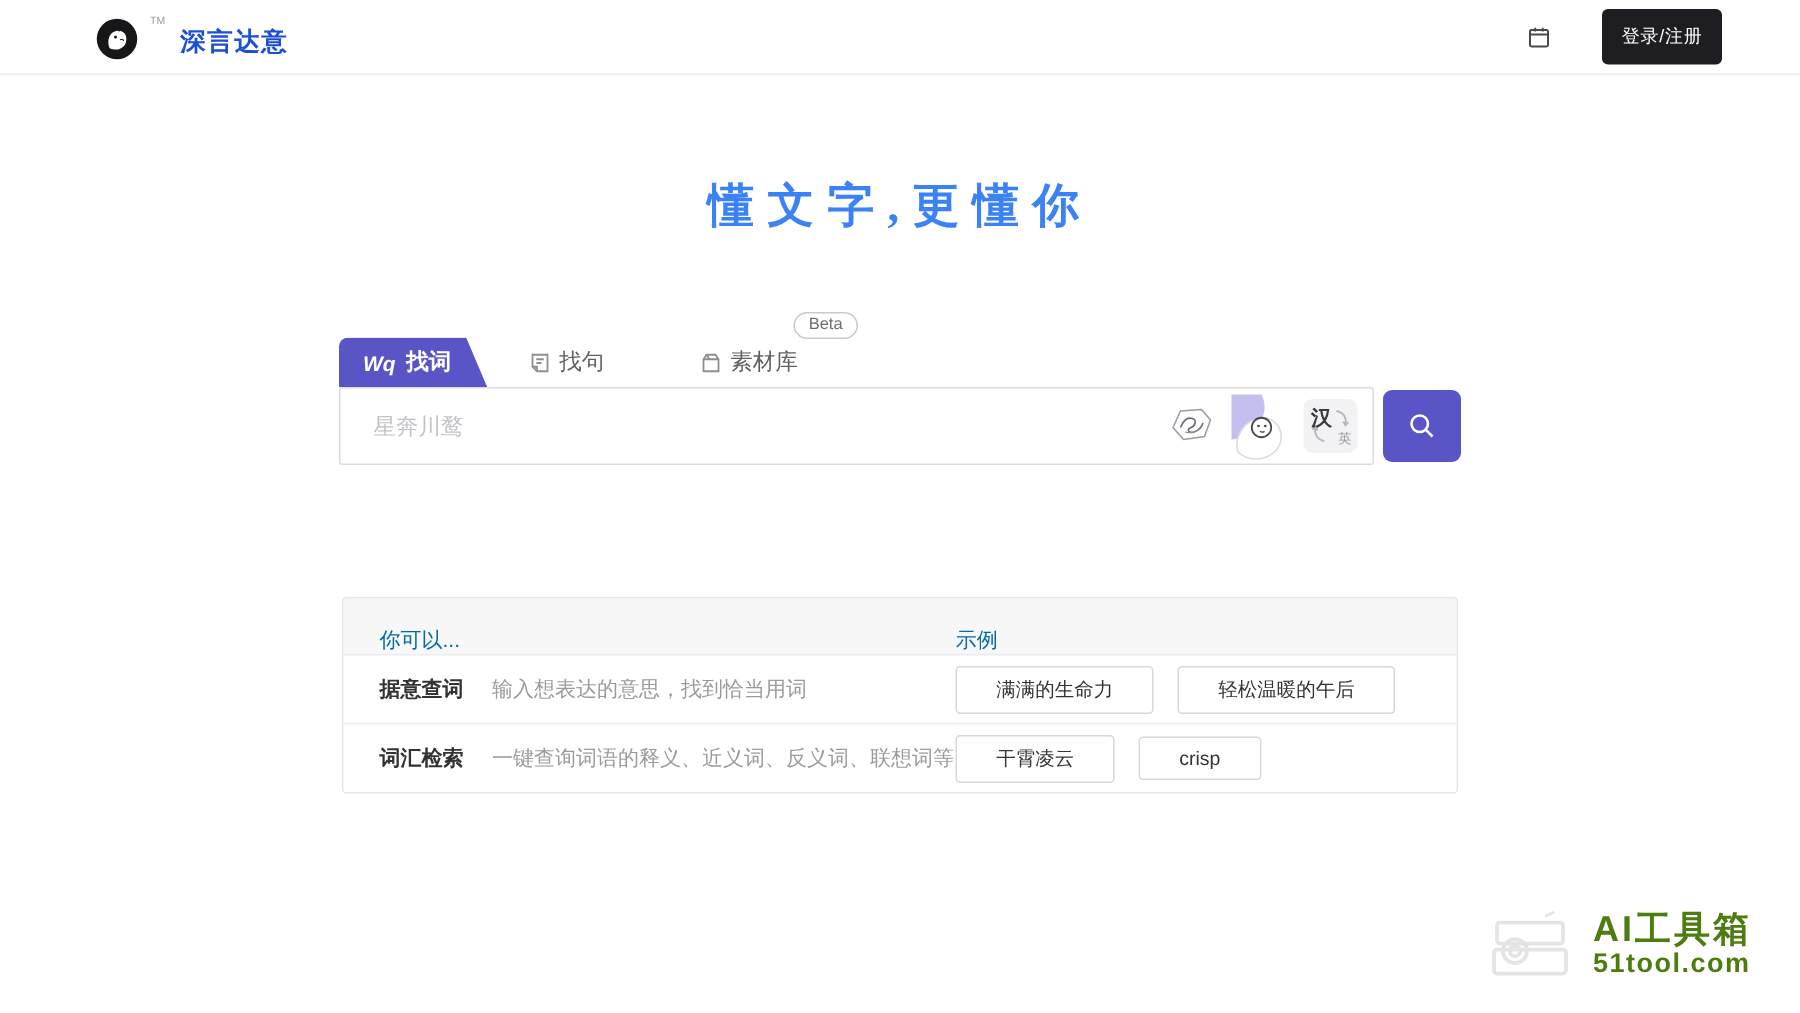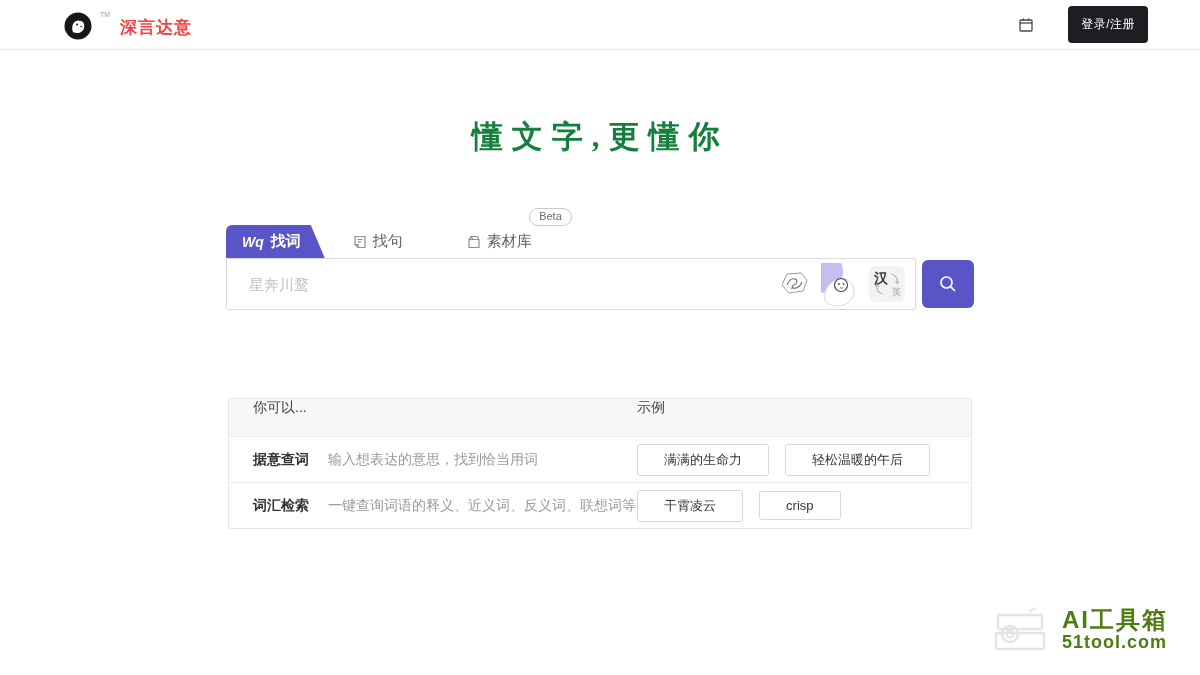--- a/index.html
+++ b/index.html
@@ -19,42 +19,42 @@
     align-items: center;
     justify-content: space-between;
     padding: 0 52px 0 64px;
     border-bottom: 1px solid #ebebeb;
     background: #fff;
   }
   .brand { display: flex; align-items: flex-start; gap: 8px; }
   .brand-logo { width: 28px; height: 28px; margin-top: 2px; }
   .tm { font-size: 7px; color: #9b9b9f; margin: 0 2px 0 0; line-height: 10px; }
   .brand-name {
-    font-size: 17px; font-weight: 700; color: #ef4444;
+    font-size: 17px; font-weight: 700; color: #1d4ed8;
     letter-spacing: 1px; margin-top: 6px;
   }
   .topbar-right { display: flex; align-items: center; gap: 34px; }
   .cal-icon { width: 16px; height: 16px; cursor: pointer; }
   .login-btn {
     background: #1e1e22; color: #fff; border: none;
     font-size: 12px; padding: 10px 13px; border-radius: 4px;
     cursor: pointer; letter-spacing: 0.5px;
     font-family: "Liberation Sans", sans-serif;
   }
 
   
   .hero {
     margin-top: 66px;
     text-align: center;
   }
   .hero h1 {
     font-family: "Liberation Serif", "DejaVu Serif", serif;
     font-size: 31px;
     font-weight: 700;
-    color: #15803d;
+    color: #3b82f6;
     letter-spacing: 9px;
   }
 
   
   .search-wrap {
     width: 748px;
     margin: 66px auto 0;
     position: relative;
   }
   .tabs-row {
@@ -147,22 +147,22 @@
     margin: 88px auto 0;
     border: 1px solid #e6e6e9;
     border-radius: 3px;
     overflow: hidden;
     font-size: 14px;
   }
   .ht-header {
     display: flex;
     background: #f7f7f8;
     height: 37px;
-    align-items: flex-start;
-    color: #404040;
+    align-items: flex-end;
+    color: #0369a1;
   }
   .ht-row {
     display: flex;
     min-height: 46px;
     align-items: center;
     border-top: 1px solid #ececef;
     background: #fff;
   }
   .col-a { width: 55%; padding-left: 24px; display: flex; align-items: center; }
   .col-b { width: 45%; display: flex; align-items: center; gap: 16px; }

